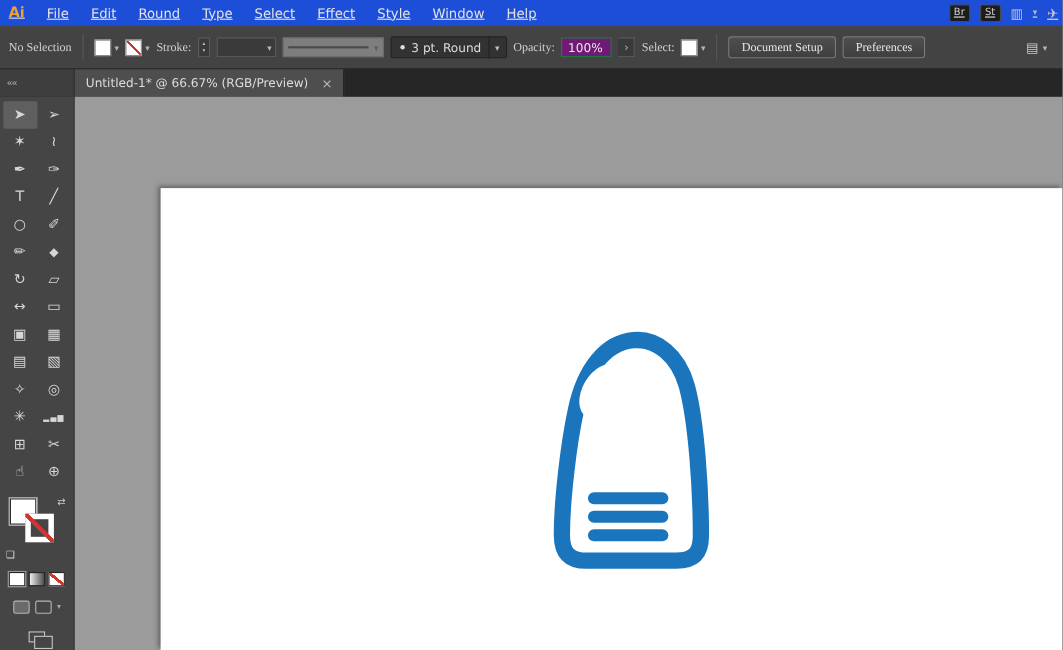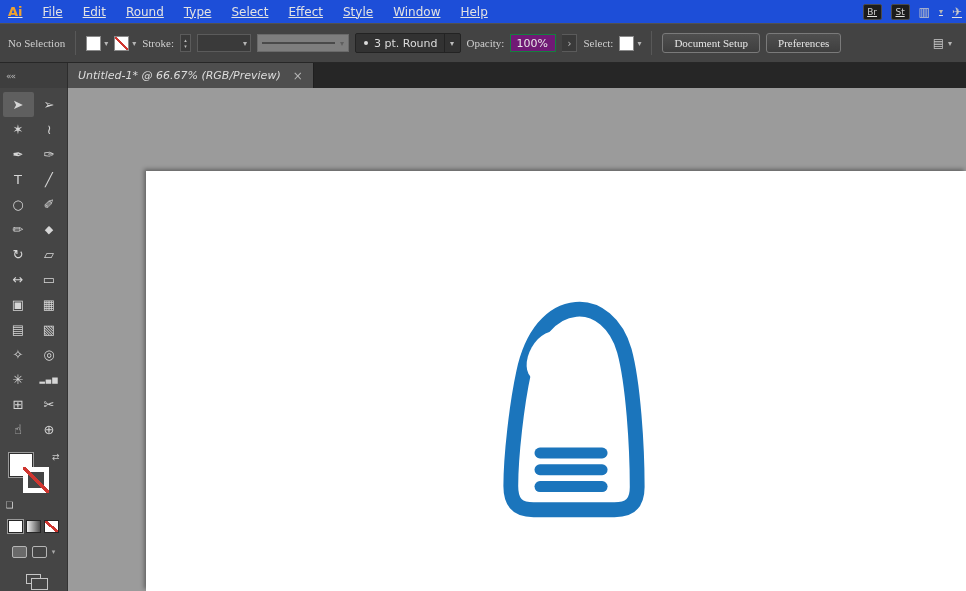--- a/index.html
+++ b/index.html
@@ -34,21 +34,21 @@
   .brush-dot{width:4px;height:4px;border-radius:50%;background:#dcdcdc;}
   .brush-chev{width:16px;height:20px;border-left:1px solid #232323;display:flex;align-items:center;justify-content:center;font-size:8px;color:#bdbdbd;}
   .opacity-field{width:46px;height:18px;background:#701a75;border:1px solid #15803d;display:flex;align-items:center;padding-left:5px;color:#e8e8e8;}
   .flyout-btn{width:15px;height:18px;background:#3a3a3a;border:1px solid #5b5b5b;border-left:none;display:flex;align-items:center;justify-content:center;color:#bdbdbd;font-size:10px;}
   .cbar-btn{padding:3px 11px;border:1px solid #7a7a7a;border-radius:3px;background:linear-gradient(#4f4f4f,#3f3f3f);color:#e6e6e6;font-size:11px;white-space:nowrap;cursor:default;font-family:Liberation Serif, serif;}
   .cb-right{margin-left:auto;display:flex;align-items:center;gap:4px;padding-right:6px;}
 
   
   .tabstrip{height:25px;background:#262626;display:flex;align-items:stretch;flex:0 0 25px;}
   .panel-collapse{width:68px;background:#3e3e3e;border-right:1px solid #2c2c2c;display:flex;align-items:center;padding-left:6px;color:#b8b8b8;font-size:9px;letter-spacing:-1px;}
-  .doc-tab{background:#4e4e4e;color:#dddddd;font-size:11px;display:flex;align-items:center;gap:12px;padding:0 10px;border-right:1px solid #1f1f1f;cursor:default;font-style:italic;}
+  .doc-tab{background:#4e4e4e;color:#dddddd;font-size:11px;display:flex;align-items:center;gap:12px;padding:0 10px;border-right:1px solid #1f1f1f;cursor:default;}
   .tab-close{color:#b5b5b5;font-size:12px;cursor:default;}
 
   
   .main{flex:1;display:flex;min-height:0;}
   .toolpanel{width:68px;background:#454545;border-right:1px solid #333;display:flex;flex-direction:column;align-items:center;padding-top:4px;flex:0 0 68px;}
   .tool-grid{display:grid;grid-template-columns:repeat(2,31px);}
   .tool{width:31px;height:25px;display:flex;align-items:center;justify-content:center;color:#d6d6d6;font-size:13px;cursor:default;}
   .tool.active{background:#5f5f5f;border-radius:2px;}
   .tool.tiny{font-size:7px;letter-spacing:1px;}
   .tool.mid{font-size:11px;}

